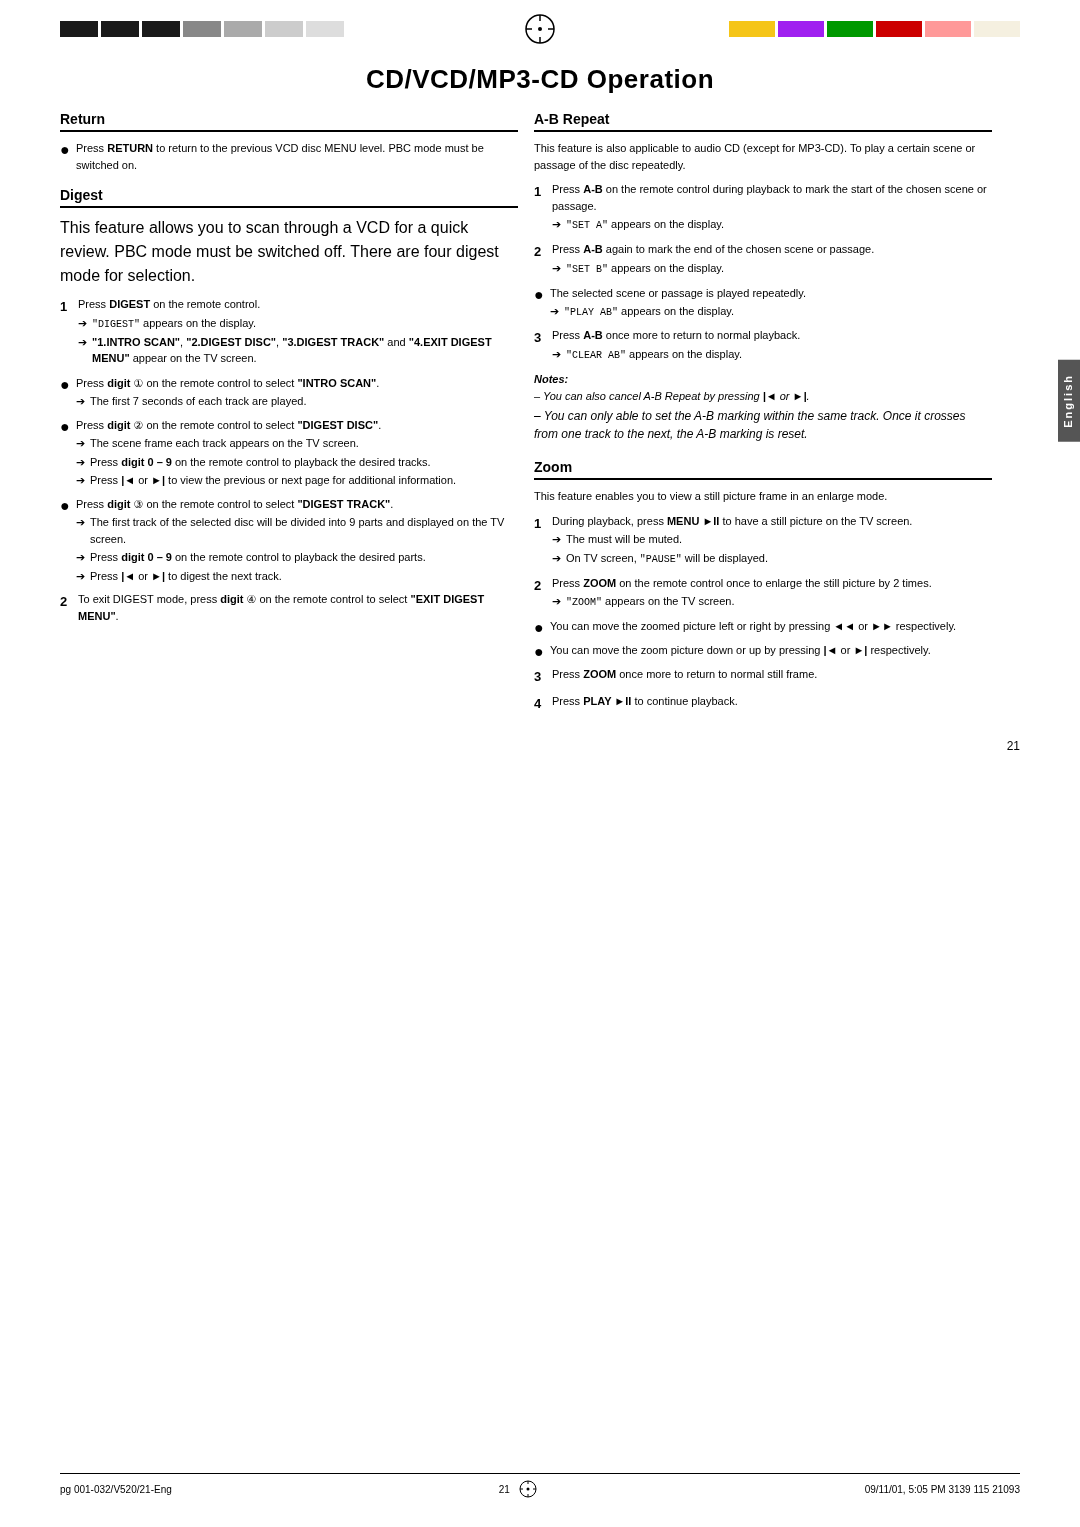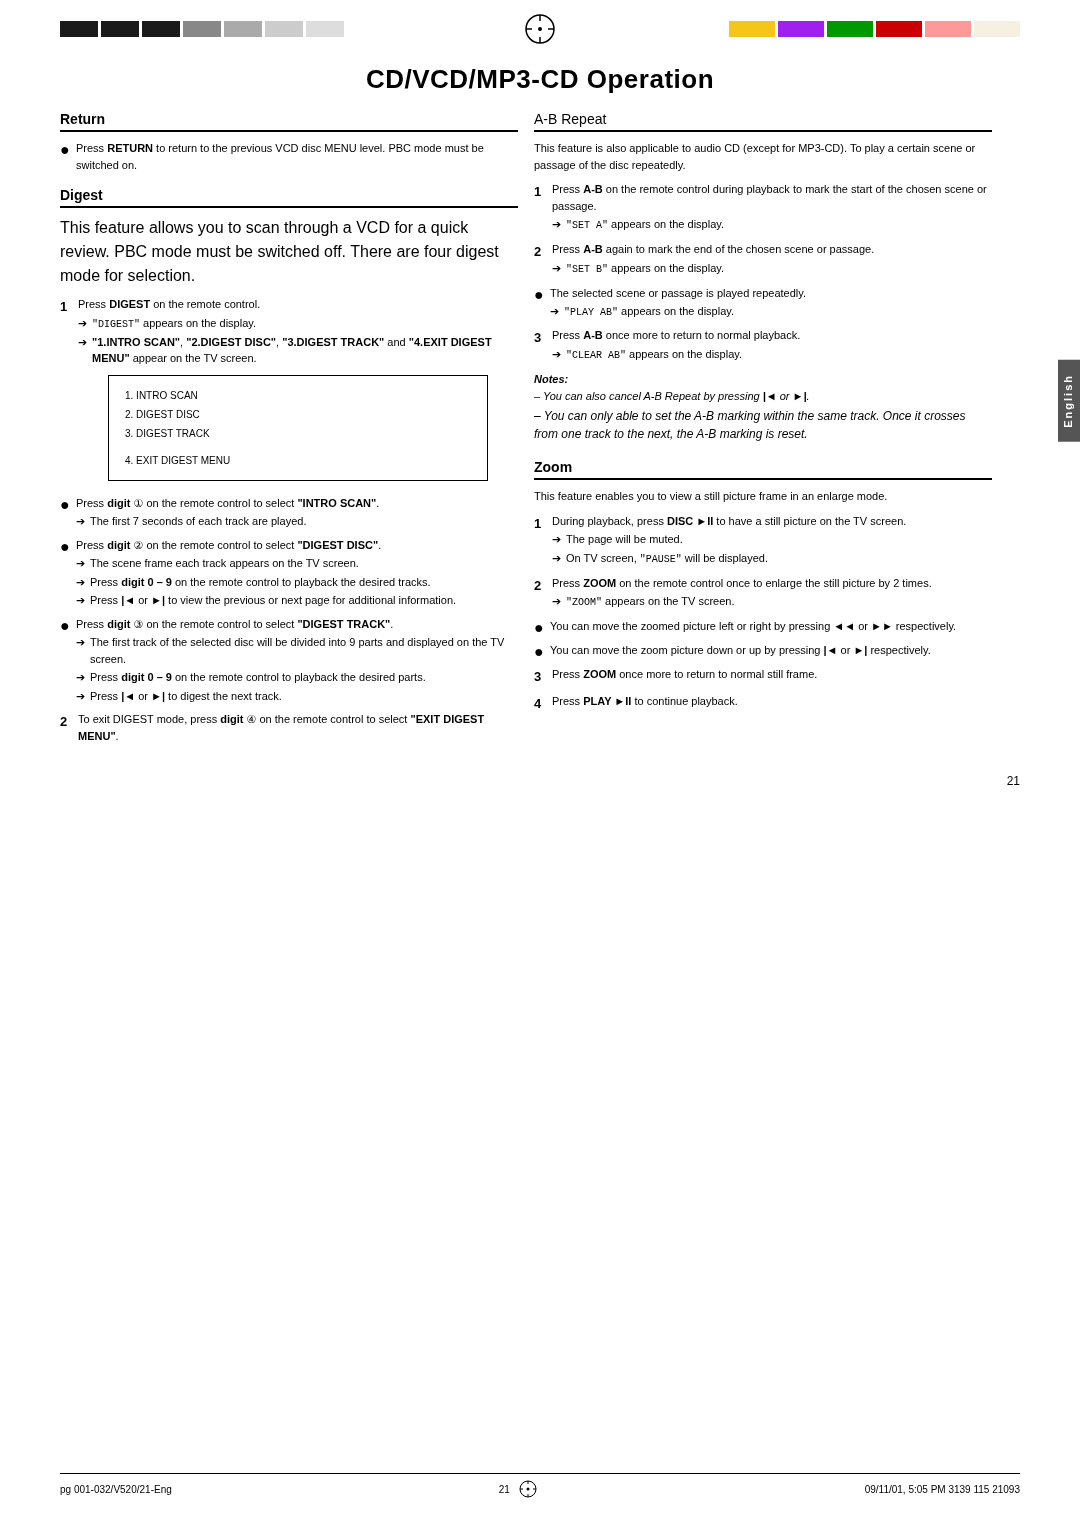--- a/index.html
+++ b/index.html
@@ -156,26 +156,20 @@
                   <span style="min-width:14px; font-size:11px;">➔</span>
                   <span style="font-size:11px;"><span class="display-text">"DIGEST"</span> appears on the display.</span>
                 </li>
                 <li>
                   <span style="min-width:14px; font-size:11px;">➔</span>
                   <span style="font-size:11px;"><b>"1.INTRO SCAN"</b>, <b>"2.DIGEST DISC"</b>, <b>"3.DIGEST TRACK"</b> and <b>"4.EXIT DIGEST MENU"</b> appear on the TV screen.</span>
                 </li>
               </ul>
 
               
-              <div style="border:1.5px solid #000; margin:8px 30px 8px 30px; padding:10px 16px; font-size:10px; line-height:1.9;">
-                <div style="text-transform:uppercase;">1.  INTRO SCAN</div>
-                <div style="text-transform:uppercase;">2.  DIGEST DISC</div>
-                <div style="text-transform:uppercase;">3.  DIGEST TRACK</div>
-                <div style="text-transform:uppercase; margin-top:8px;">4.  EXIT DIGEST MENU</div>
-              </div>
             </div>
           </li>
         </ol>
 
         <ul class="bullet-list" style="margin-top:4px;">
           <li>
             <span class="bullet">●</span>
             <span class="bullet-content">Press <b>digit</b> ① on the remote control to select <b>"INTRO SCAN"</b>.
               <ul class="sub-arrow-list" style="margin-top:2px;">
                 <li>
@@ -233,21 +227,21 @@
             </div>
           </li>
         </ol>
 
       </div>
     </div>
 
     <div style="flex:1; min-width:0; padding-right:28px;">
 
       <div style="margin-bottom:16px;">
-        <div style="font-size:14px; font-weight:normal; border-bottom:2px solid #000; padding-bottom:3px; margin-bottom:8px;">A-B Repeat</div>
+        <div style="font-size:14px; font-weight:bold; border-bottom:2px solid #000; padding-bottom:3px; margin-bottom:8px;">A-B Repeat</div>
         <p style="font-size:11px; line-height:1.5; margin-bottom:8px;"><span>This feature is also applicable to audio CD (except for MP3-CD). To play a certain scene or passage of the disc repeatedly.</span></p>
 
         <ol class="numbered-list">
 
           <li>
             <span class="num">1</span>
             <div class="li-content">
               <span>Press <b>A-B</b> on the remote control during playback to mark the start of the chosen scene or passage.</span>
               <ul class="sub-arrow-list" style="margin-top:2px;">
                 <li>
@@ -311,25 +305,25 @@
 
       <div>
         <div style="font-size:14px; font-weight:bold; border-bottom:2px solid #000; padding-bottom:3px; margin-bottom:8px;">Zoom</div>
         <p style="font-size:11px; line-height:1.5; margin-bottom:8px;">This feature enables you to view a still picture frame in an enlarge mode.</p>
 
         <ol class="numbered-list">
 
           <li>
             <span class="num">1</span>
             <div class="li-content">
-              <span>During playback, press <b>DISC ►II</b> to have a still picture on the TV screen.</span>
-              <ul class="sub-arrow-list" style="margin-top:2px;">
-                <li>
-                  <span style="min-width:14px;">➔</span>
-                  <span>The page will be muted.</span>
+              <span>During playback, press <b>MENU ►II</b> to have a still picture on the TV screen.</span>
+              <ul class="sub-arrow-list" style="margin-top:2px;">
+                <li>
+                  <span style="min-width:14px;">➔</span>
+                  <span>The must will be muted.</span>
                 </li>
                 <li>
                   <span style="min-width:14px;">➔</span>
                   <span>On TV screen, <span class="display-text">"PAUSE"</span> will be displayed.</span>
                 </li>
               </ul>
             </div>
           </li>
 
           <li>

